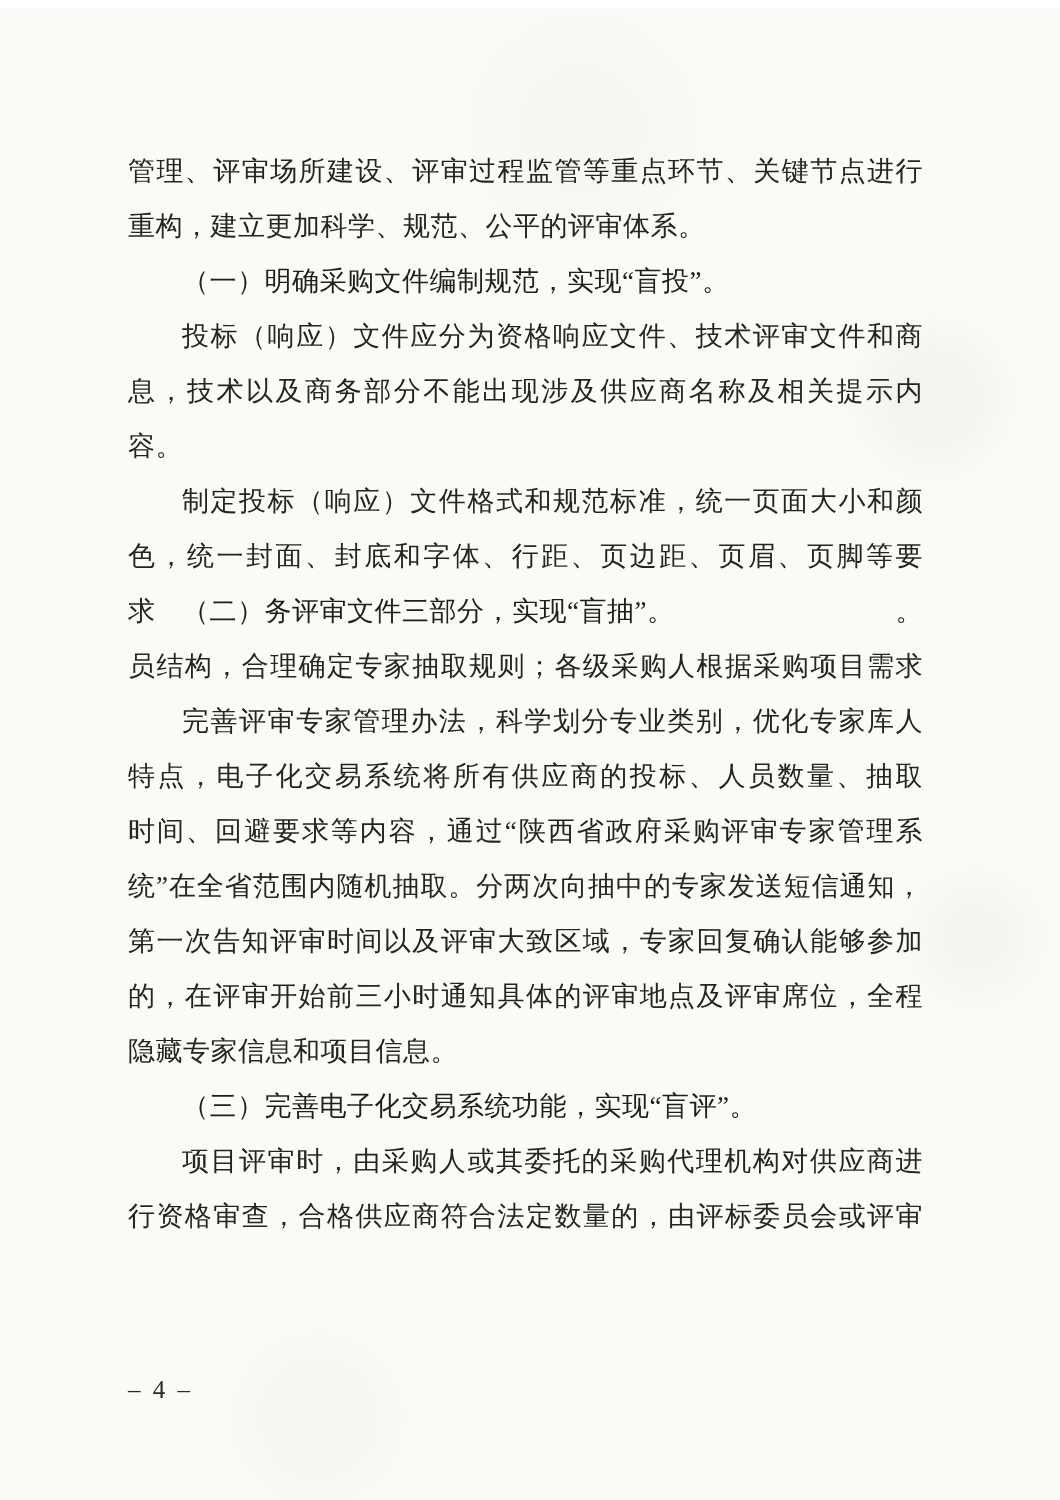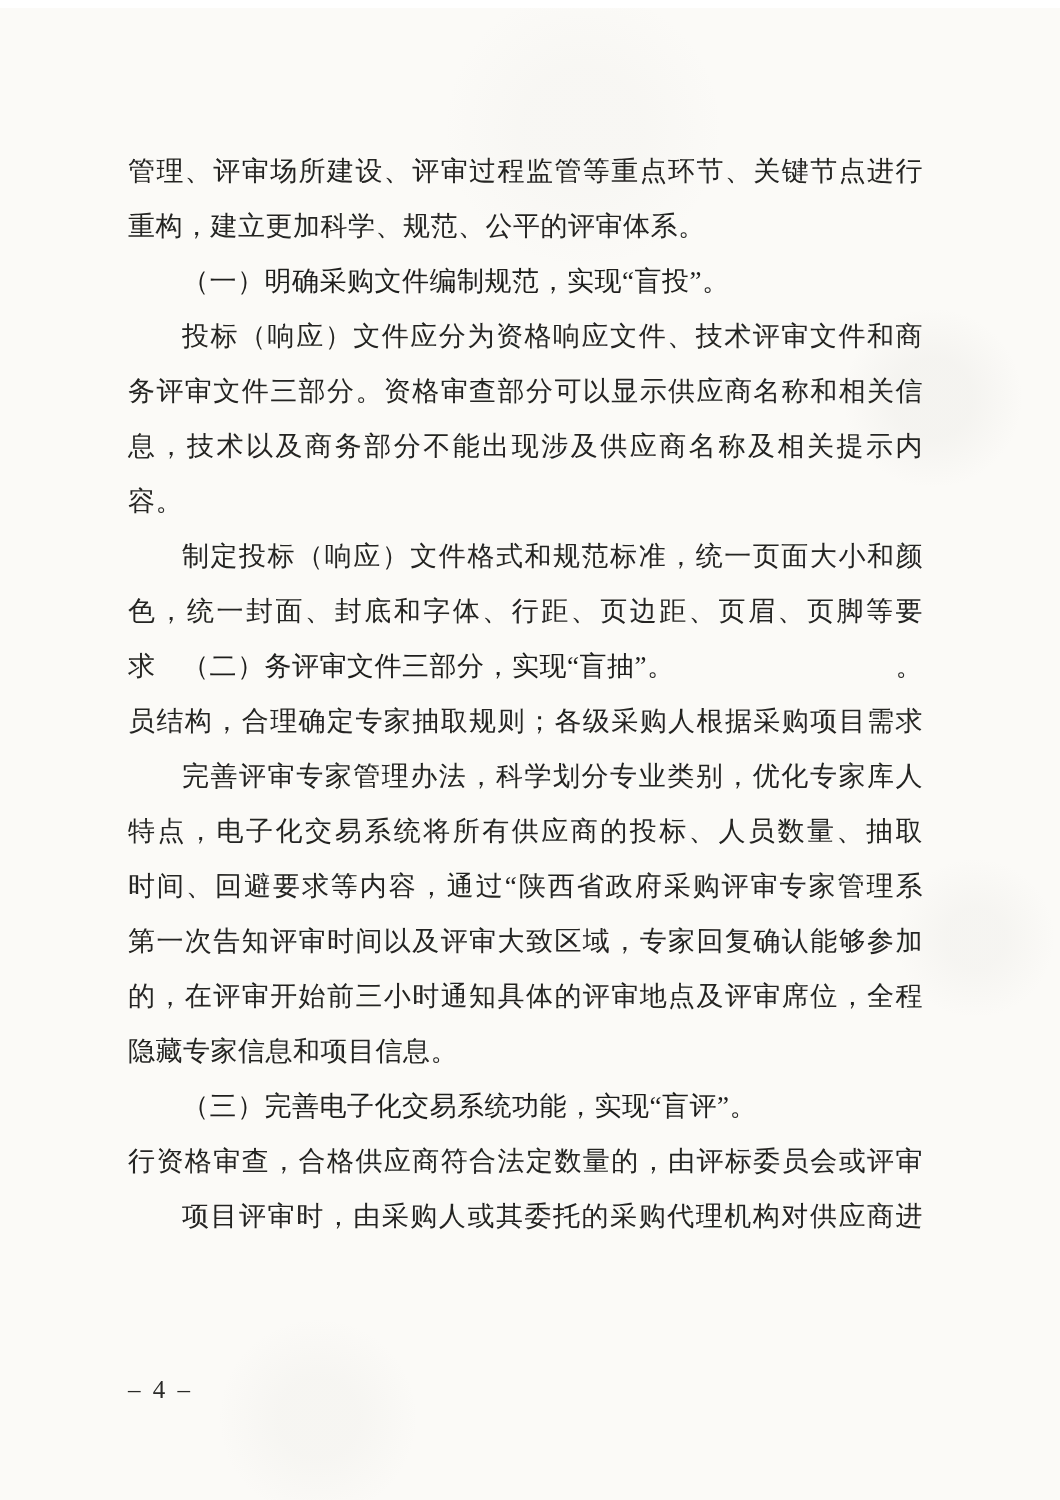--- a/index.html
+++ b/index.html
@@ -70,32 +70,32 @@
 </style>
 </head>
 <body>
 
 <div class="page">
   <div class="content">
     <div class="line jl">管理、评审场所建设、评审过程监管等重点环节、关键节点进行</div>
     <div class="line ll">重构，建立更加科学、规范、公平的评审体系。</div>
     <div class="line ll ind heading">（一）明确采购文件编制规范，实现“盲投”。</div>
     <div class="line jl ind">投标（响应）文件应分为资格响应文件、技术评审文件和商</div>
-    <div class="line jl">务评审文件三部分。资格审查部分可以显示供应商名称和相关信</div>
     <div class="line jl">息，技术以及商务部分不能出现涉及供应商名称及相关提示内</div>
     <div class="line ll">容。</div>
     <div class="line jl ind">制定投标（响应）文件格式和规范标准，统一页面大小和颜</div>
     <div class="line jl">色，统一封面、封底和字体、行距、页边距、页眉、页脚等要求。</div>
     <div class="line ll ind heading">（二）务评审文件三部分，实现“盲抽”。</div>
     <div class="line jl">员结构，合理确定专家抽取规则；各级采购人根据采购项目需求</div>
     <div class="line jl ind">完善评审专家管理办法，科学划分专业类别，优化专家库人</div>
     <div class="line jl">特点，电子化交易系统将所有供应商的投标、人员数量、抽取</div>
     <div class="line jl">时间、回避要求等内容，通过“陕西省政府采购评审专家管理系</div>
+    <div class="line jl">统”在全省范围内随机抽取。分两次向抽中的专家发送短信通知，</div>
     <div class="line jl">第一次告知评审时间以及评审大致区域，专家回复确认能够参加</div>
     <div class="line jl">的，在评审开始前三小时通知具体的评审地点及评审席位，全程</div>
     <div class="line ll">隐藏专家信息和项目信息。</div>
     <div class="line ll ind heading">（三）完善电子化交易系统功能，实现“盲评”。</div>
+    <div class="line jl ind">项目评审时，由采购人或其委托的采购代理机构对供应商进</div>
     <div class="line jl">行资格审查，合格供应商符合法定数量的，由评标委员会或评审</div>
-    <div class="line jl ind">项目评审时，由采购人或其委托的采购代理机构对供应商进</div>
   </div>
 
   <div class="footer">– 4 –</div>
 </div>
 
 </body></html>

